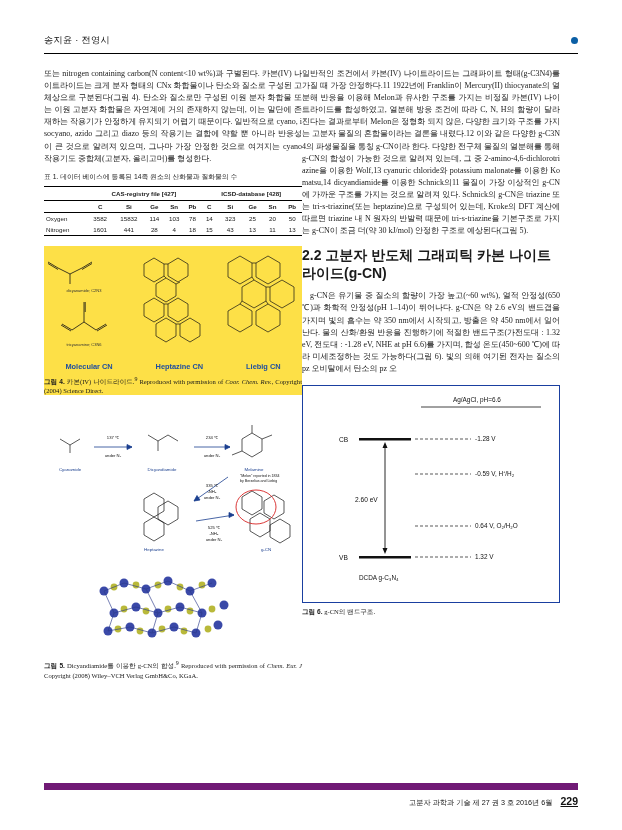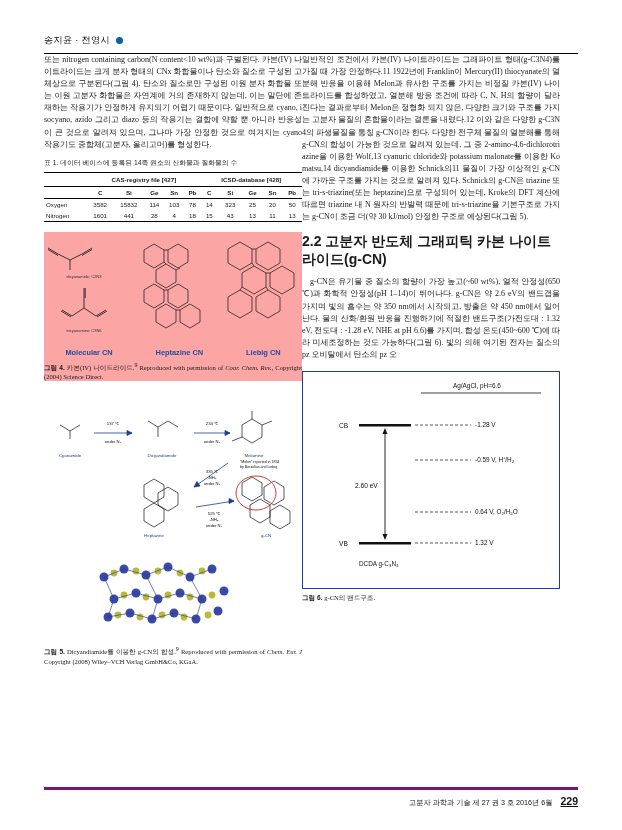--- a/index.html
+++ b/index.html
@@ -15,25 +15,26 @@
   }
   .page {
     position: absolute;
     inset: 0;
     padding: 34px 44px 30px 44px;
   }
 
   
   .header {
     display: flex;
-    justify-content: flex-start;
+    justify-content: space-between;
     align-items: center;
     gap: 6px;
     border-bottom: 1px solid #000;
     padding-bottom: 6px;
+    margin-bottom: 14px;
   }
   .header-authors {
     font-family: "Liberation Sans", sans-serif;
     font-size: 9.2px;
     letter-spacing: .3px;
     color: #111;
   }
   .header-dot {
     width: 7px; height: 7px;
     border-radius: 50%;
@@ -94,21 +95,21 @@
     border: 0;
   }
   table.data thead tr.top th { border-top: 1px solid #000; border-bottom: 1px solid #000; padding: 3px 1px; }
   table.data thead tr.sub th { border-bottom: 1px solid #000; }
   table.data tbody tr:last-child td { border-bottom: 1px solid #000; }
   table.data td.lbl, table.data th.lbl { text-align: left; padding-left: 2px; }
 
   
   .fig4 {
     margin-top: 10px;
-    background: #fca5a5;
+    background: #fde047;
   }
   .fig4-row {
     display: flex;
     justify-content: space-around;
     align-items: flex-end;
     height: 112px;
   }
   .fig4-cell { width: 33%; text-align: center; position: relative; }
   .fig4-labels {
     display: flex;
@@ -136,21 +137,21 @@
     border: 1px solid #1a3fa0;
     height: 218px;
     position: relative;
     background: #fff;
   }
 
   
   .footer {
     position: absolute;
     left: 44px; right: 44px; bottom: 22px;
-    border-top: 3px solid #701a75;
+    border-top: 7px solid #701a75;
     padding-top: 5px;
     display: flex;
     justify-content: flex-end;
     align-items: baseline;
     gap: 8px;
     font-family: "Liberation Sans", sans-serif;
   }
   .footer-info { font-size: 7.2px; color: #111; }
   .footer-page { font-size: 10.5px; font-weight: bold; color: #111; text-decoration: underline; }
 

